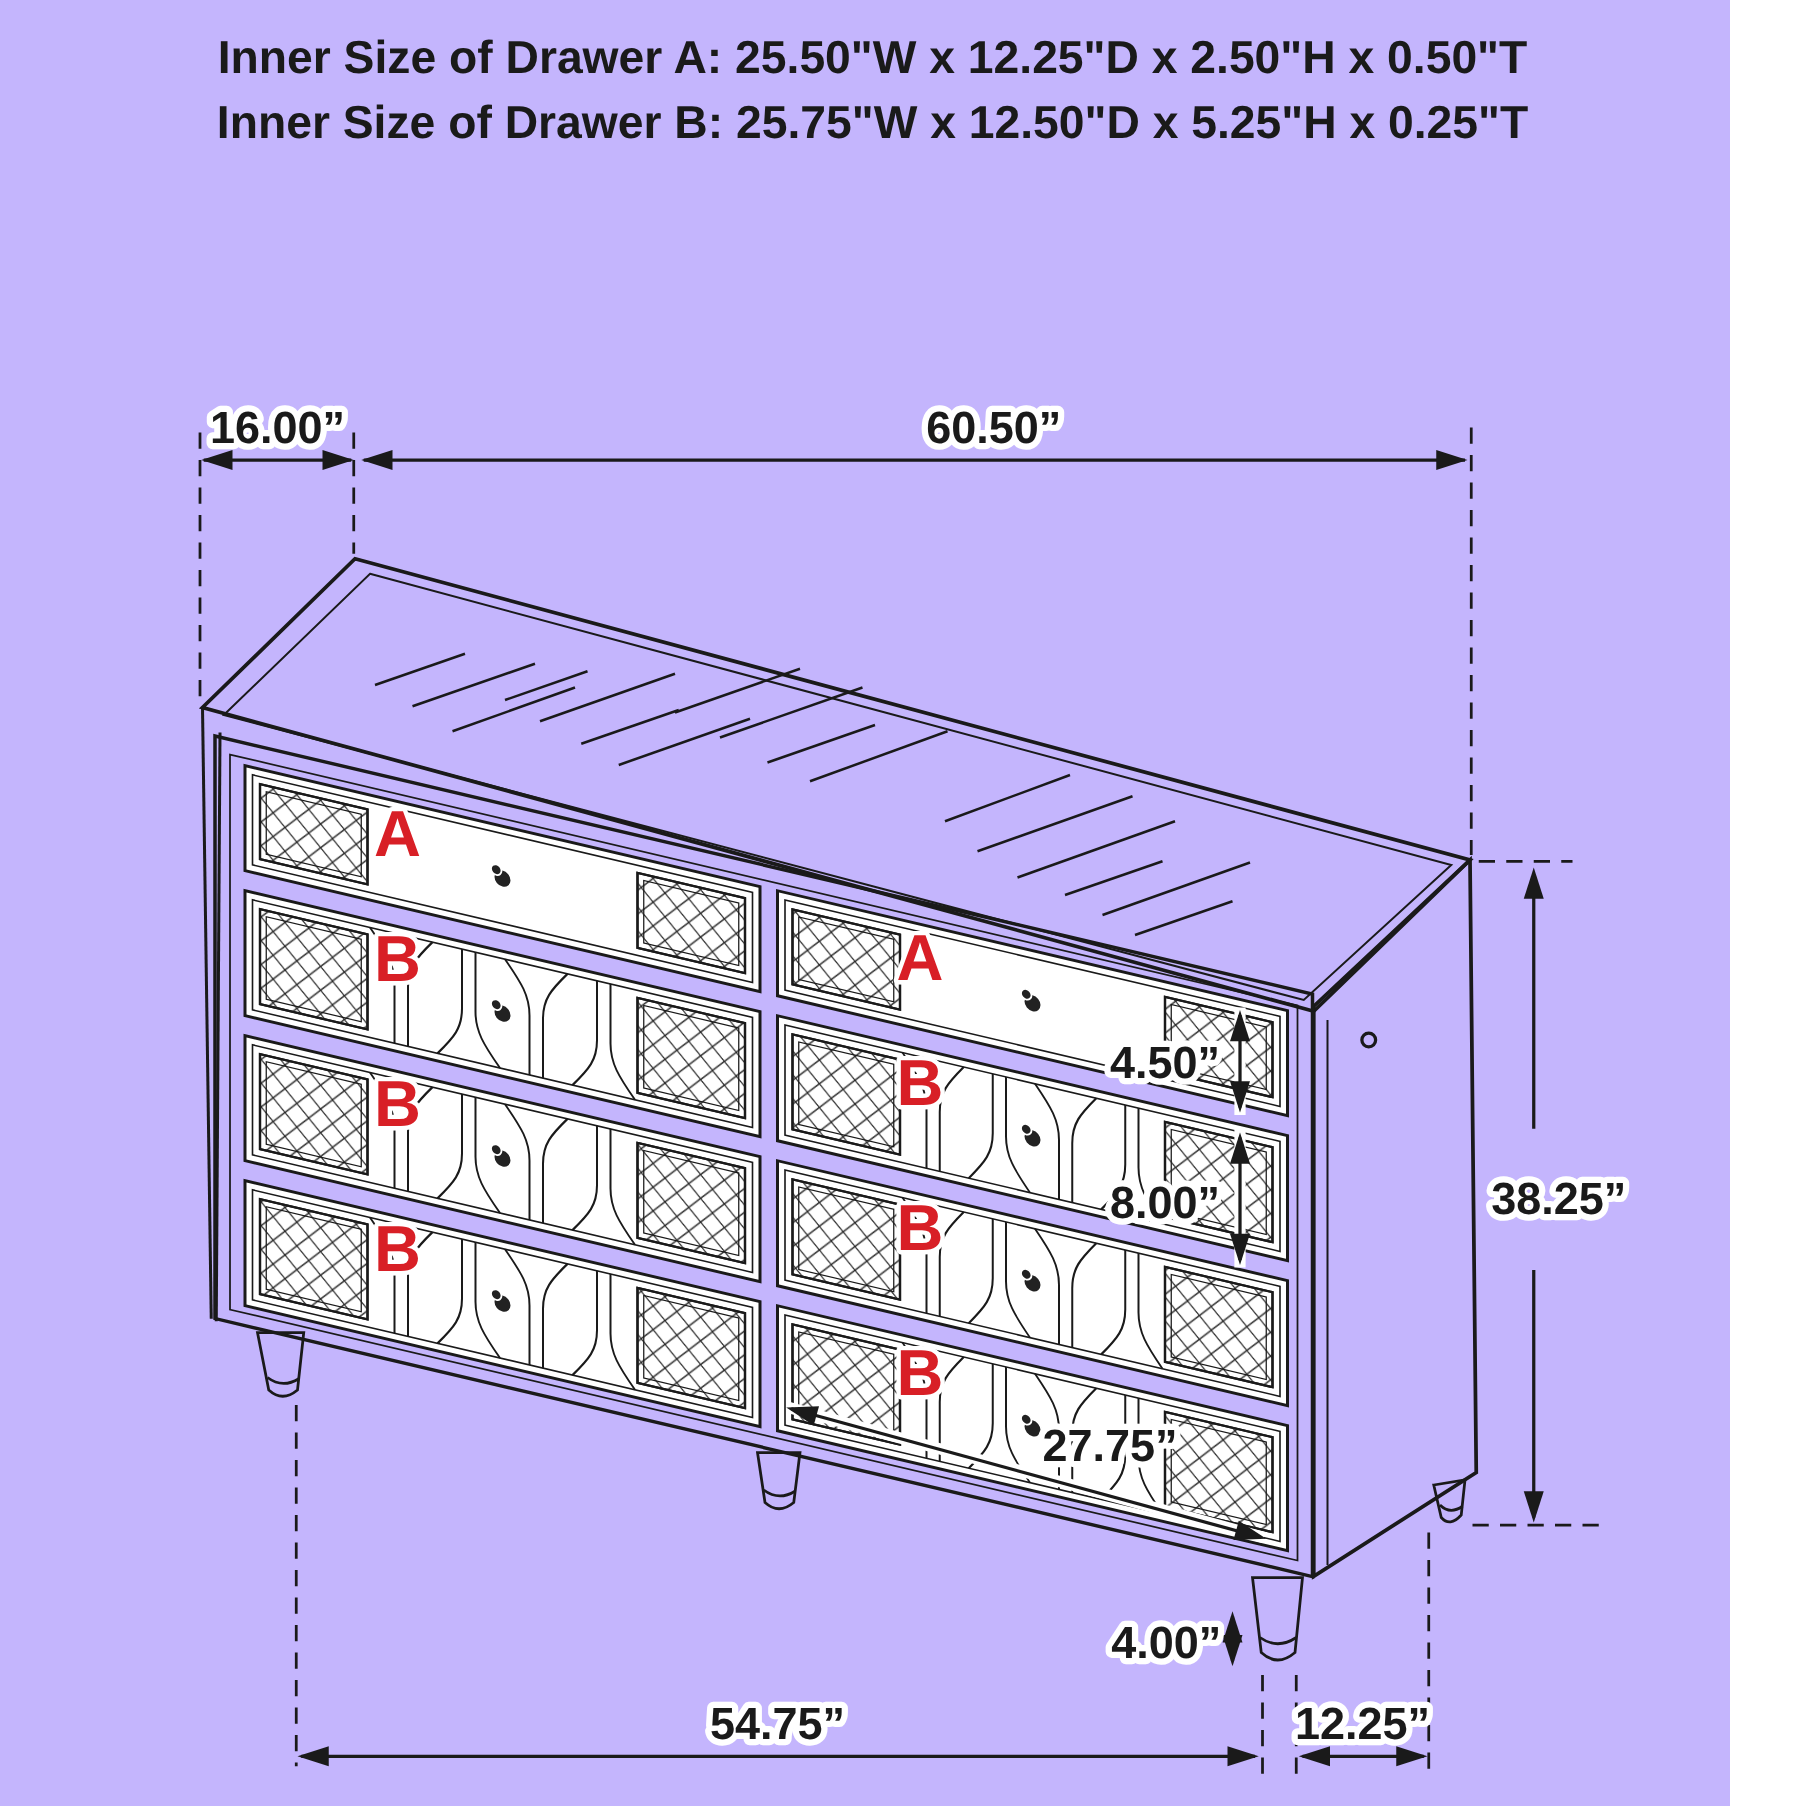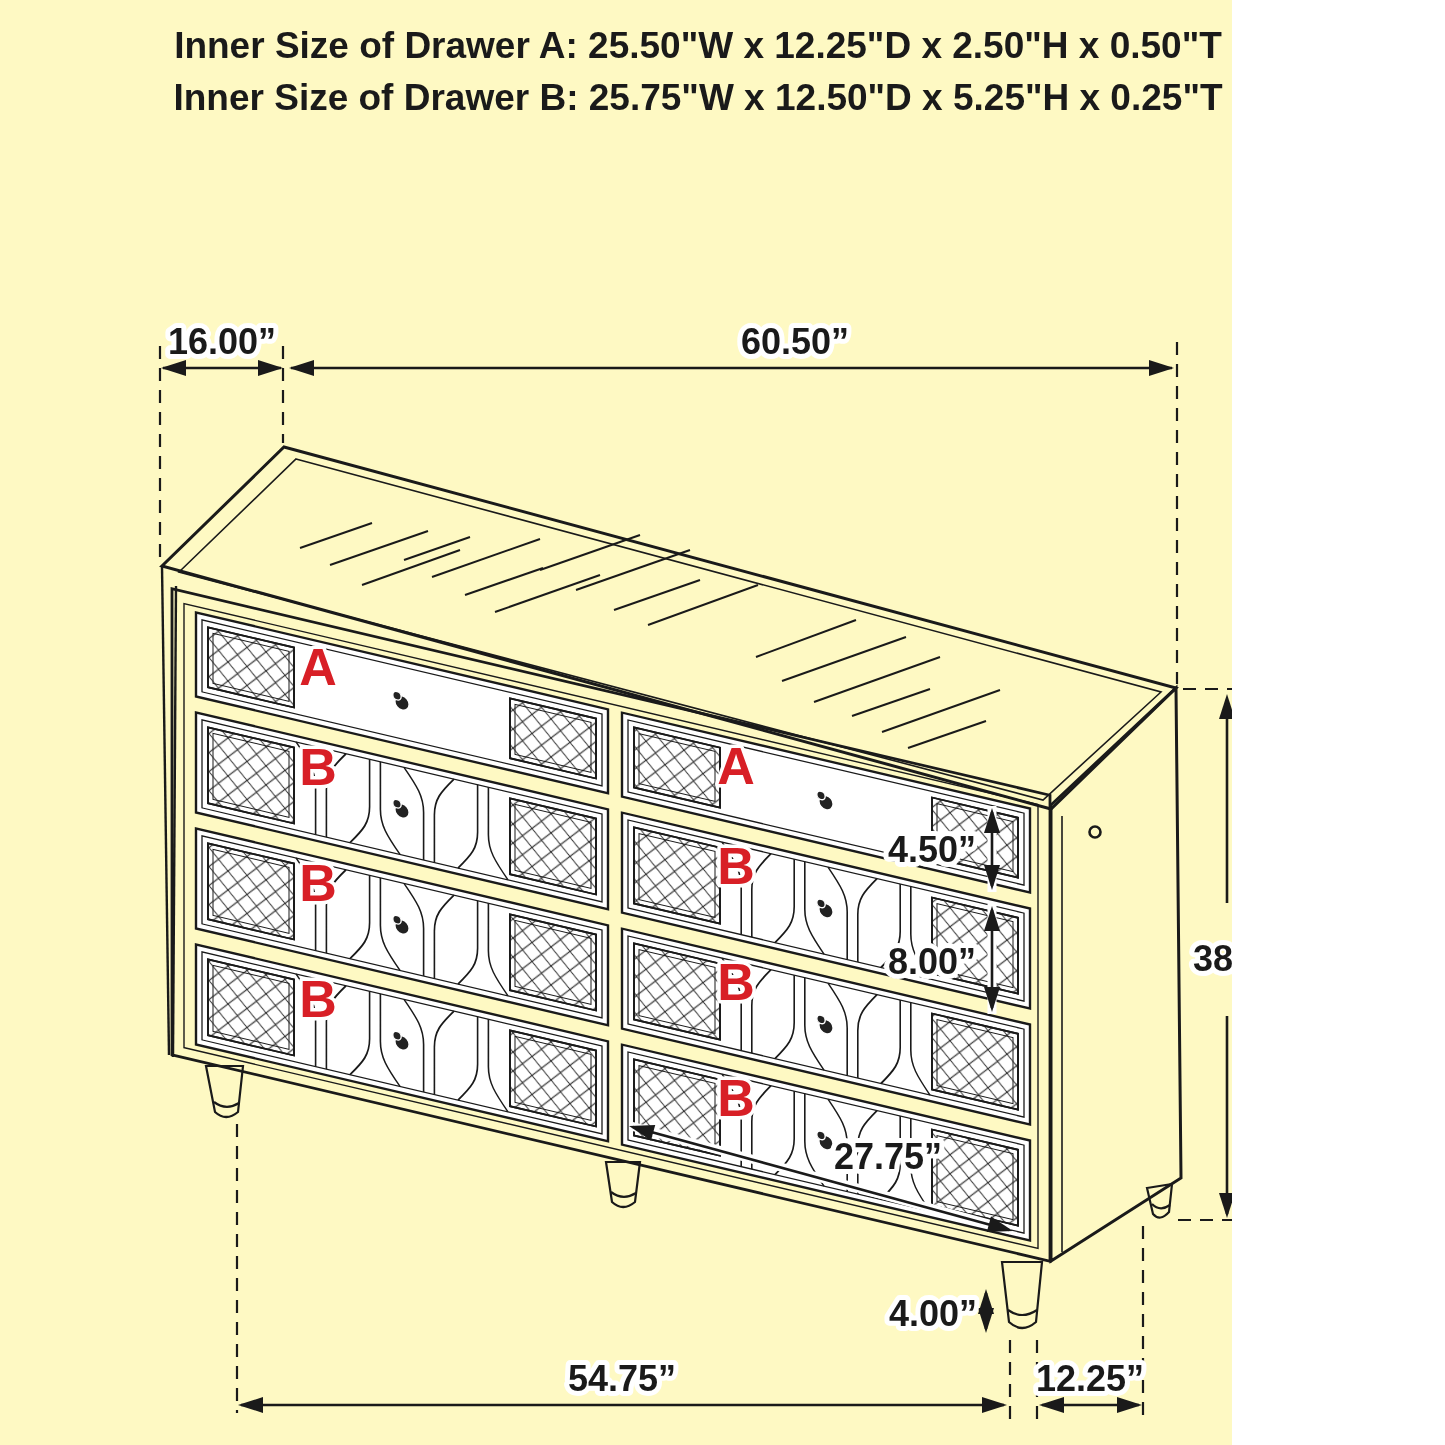--- a/index.html
+++ b/index.html
@@ -1,16 +1,16 @@
 <!DOCTYPE html>
 <html><head>
 <meta charset="utf-8">
 <style>
   html,body{margin:0;padding:0;background:#ffffff;}
-  .stage{position:relative;width:1232px;height:1445px;background:#fef9c3;overflow:hidden;}
+  .stage{position:relative;width:1384px;height:1445px;background:#c4b5fd;overflow:hidden;}
   svg{display:block}
   text{font-family:"Liberation Sans","DejaVu Sans",sans-serif;font-weight:bold;fill:#1a1a1a;}
   .ttl{font-size:37px;}
   .dim{font-size:36px;paint-order:stroke;stroke:#ffffff;stroke-width:10px;stroke-linejoin:round;}
   .red{font-size:52px;fill:#d81f26;paint-order:stroke;stroke:#ffffff;stroke-width:7px;stroke-linejoin:round;text-anchor:middle;}
   .ln{stroke:#1a1a1a;fill:none;}
   .dash{stroke:#1a1a1a;stroke-width:2.2;stroke-dasharray:13 9;fill:none;}
   .dl{stroke:#1a1a1a;stroke-width:2.6;fill:none;}
   .case{stroke:#ffffff;stroke-width:9;fill:none;}
 </style>

